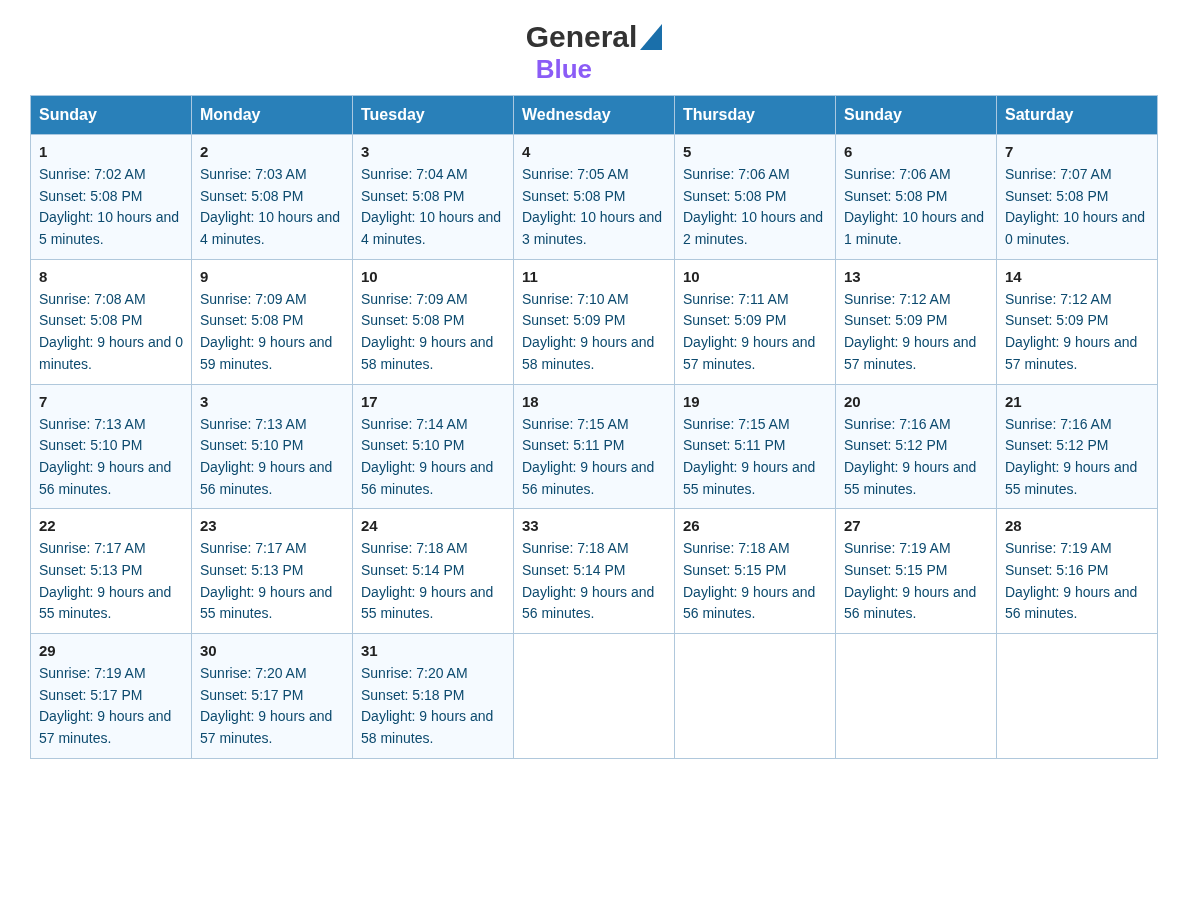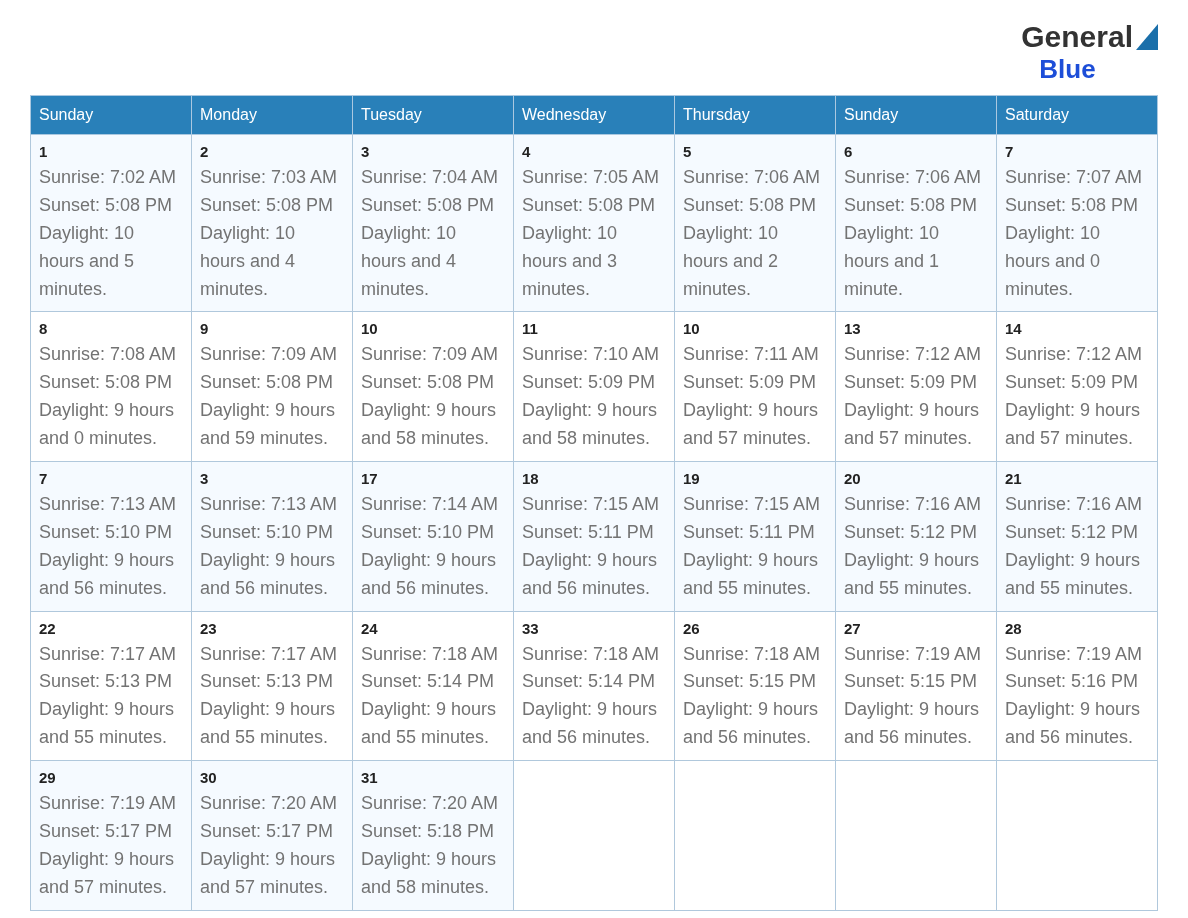--- a/index.html
+++ b/index.html
@@ -6,38 +6,38 @@
     body {
       font-family: Arial, sans-serif;
       background: #fff;
       color: #333;
       width: 1188px;
       min-height: 918px;
       padding: 20px 30px;
     }
     .header {
       display: flex;
-      justify-content: flex-end;
+      justify-content: center;
       align-items: flex-start;
       margin-bottom: 10px;
     }
     .logo {
       display: flex;
       flex-direction: column;
       align-items: flex-start;
     }
     .logo-line1 {
       display: flex;
       align-items: center;
     }
     .logo-line2 {
-      color: #1d4ed8;
+      color: #8b5cf6;
       font-size: 26px;
       font-weight: bold;
-      margin-left: 18px;
+      margin-left: 10px;
     }
     .title-block {
       text-align: right;
     }
     .month-title {
       font-size: 52px;
       font-weight: bold;
       color: #333;
       line-height: 1.1;
     }
@@ -48,21 +48,21 @@
     }
     table {
       width: 100%;
       border-collapse: collapse;
       margin-top: 10px;
     }
     thead tr th {
       background-color: #2980b9;
       color: #fff;
       font-size: 16px;
-      font-weight: normal;
+      font-weight: bold;
       padding: 10px 8px;
       text-align: left;
       border: 1px solid #aac8e0;
     }
     tbody tr td {
       vertical-align: top;
       padding: 8px 8px;
       border: 1px solid #b0c8dc;
       font-size: 13px;
       color: #333;
@@ -77,23 +77,23 @@
       background: #fff;
     }
     .day-number {
       font-size: 15px;
       font-weight: bold;
       color: #222;
       margin-bottom: 4px;
       display: block;
     }
     .day-info {
-      font-size: 18px;
+      font-size: 14px;
       line-height: 1.55;
-      color: #737373;
+      color: #0c4a6e;
     }
     .empty-cell {
       background: #fff !important;
     }
   </style>
 </head>
 <body>
 
 <div class="header">
   <div class="logo">

